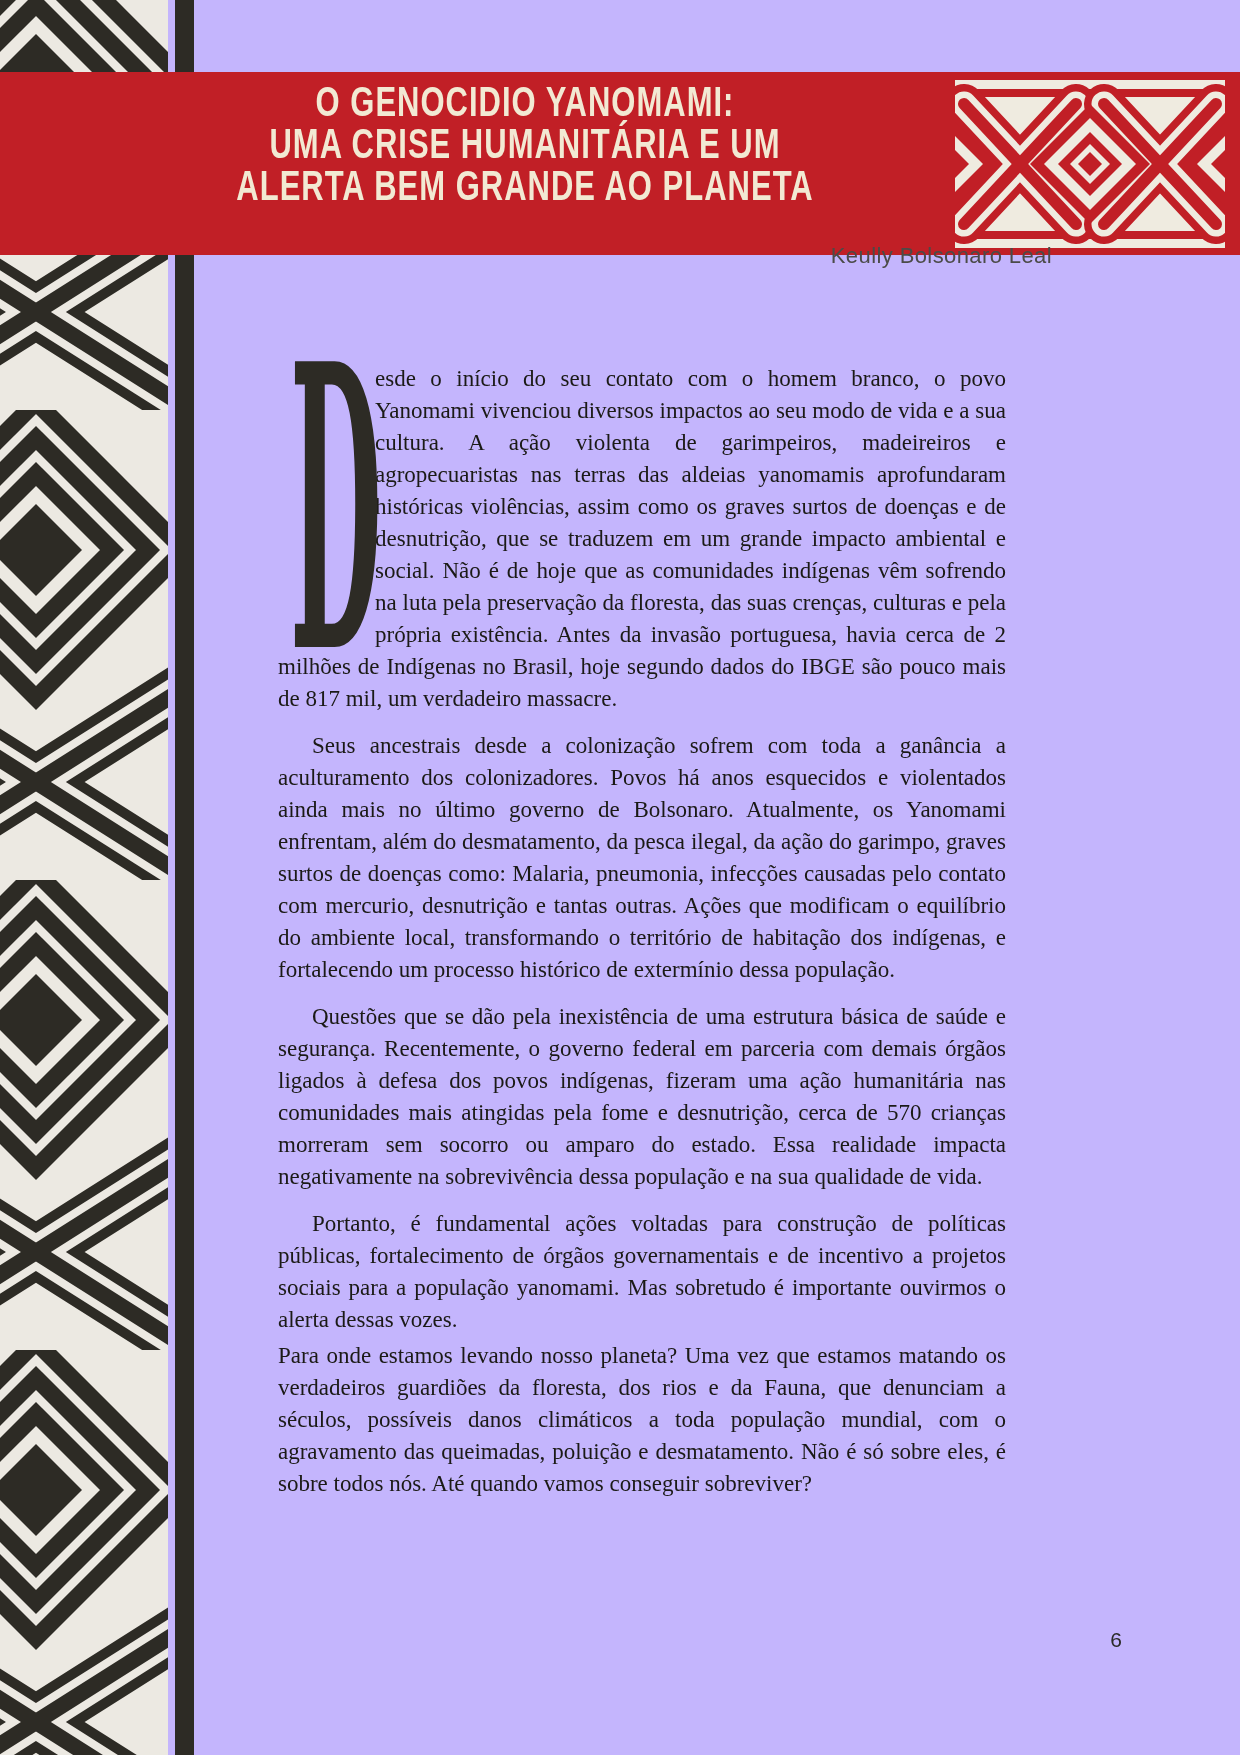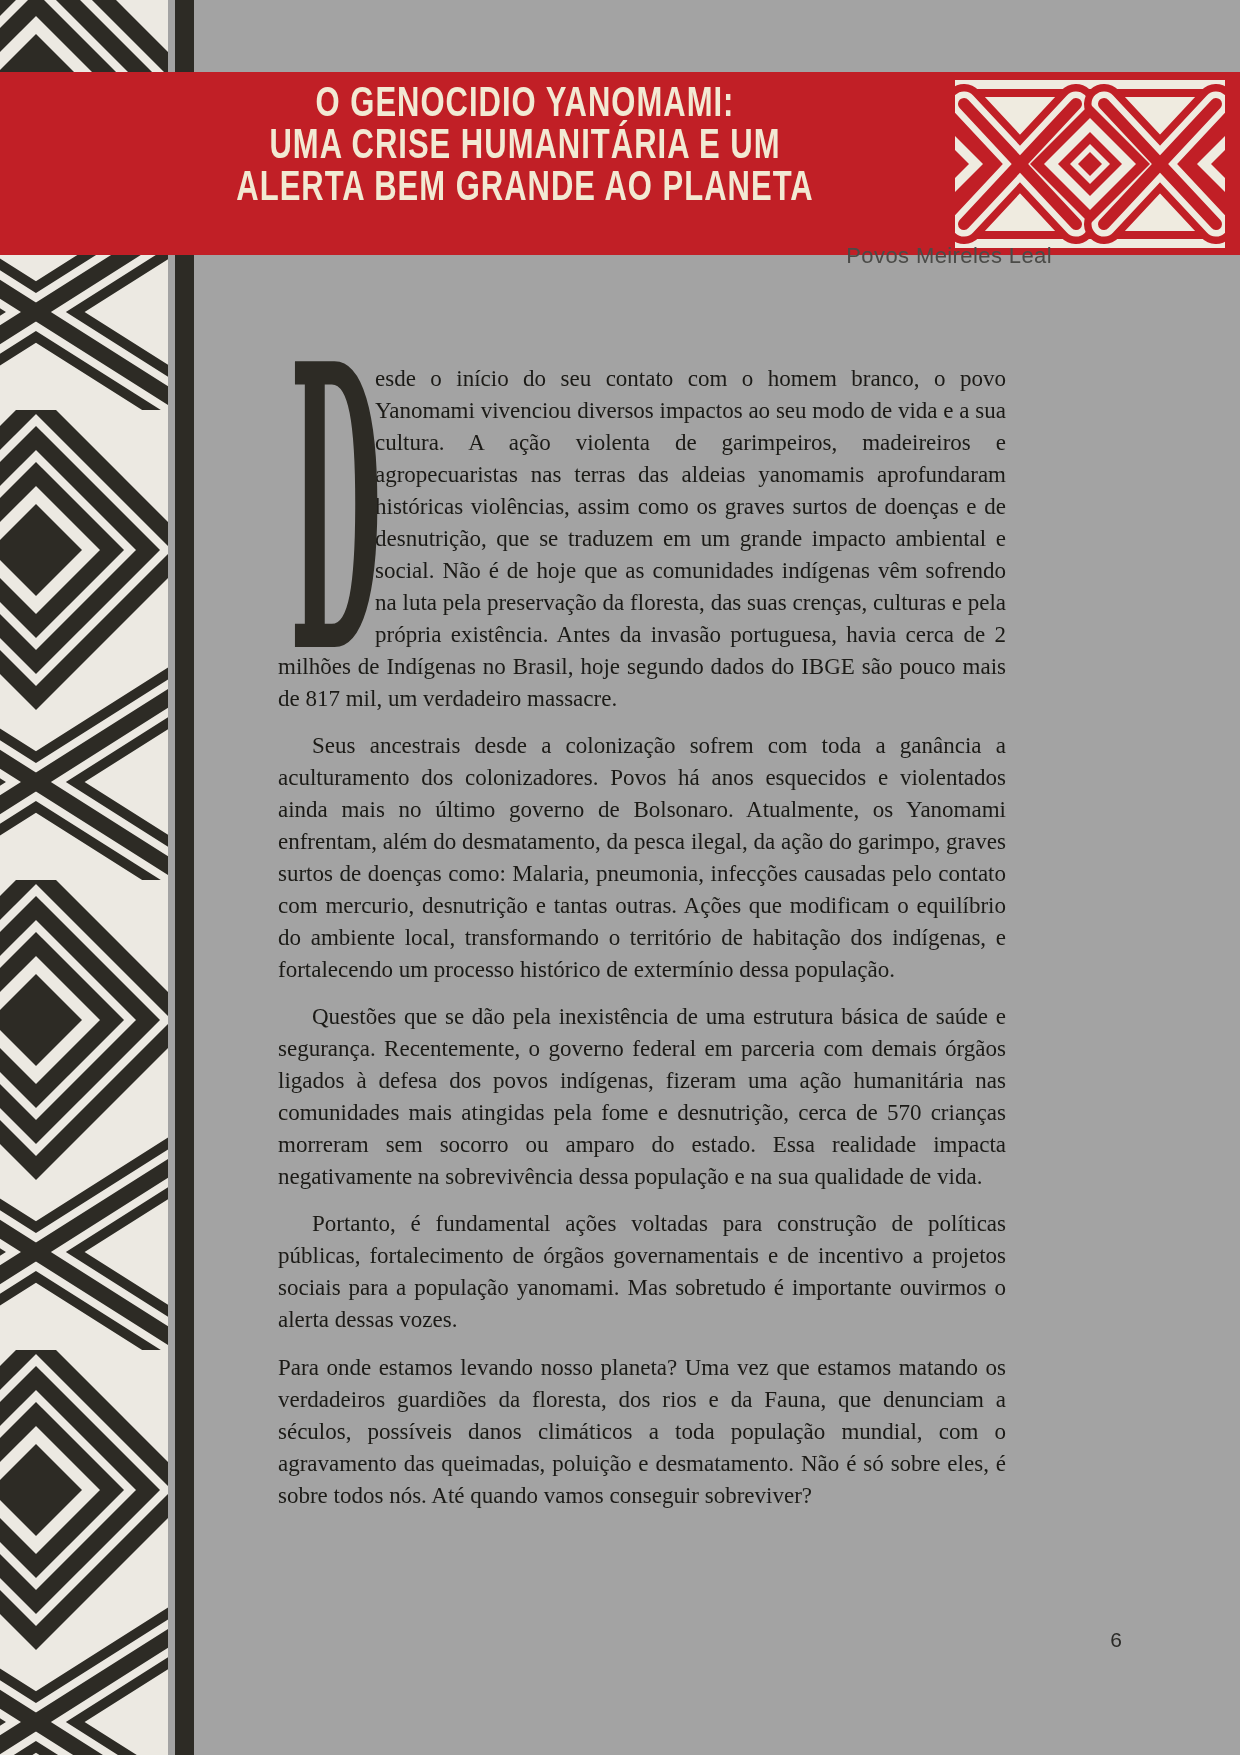--- a/index.html
+++ b/index.html
@@ -1,18 +1,18 @@
 <!DOCTYPE html>
 <html><head>
 <meta charset="utf-8">
 <style>
   html,body { margin:0; padding:0; }
   .page {
     position:relative; width:1240px; height:1755px;
-    background:#a3a3a3; overflow:hidden;
+    background:#c4b5fd; overflow:hidden;
     font-family:"Liberation Serif", serif;
   }
   
   .left-border { position:absolute; left:0; top:0; width:168px; height:1755px; }
   .left-stripe { position:absolute; left:175px; top:0; width:19px; height:1755px; background:#2D2B25; }
 
   
   .header-band { position:absolute; left:0; top:72px; width:1240px; height:183px; background:#C11F26; }
   .title { position:absolute; left:190px; top:9px; width:670px; text-align:center;
            color:#F2E9D3; font-family:"Liberation Sans", sans-serif; font-weight:700; }
@@ -23,21 +23,21 @@
   .author { position:absolute; top:243px; left:278px; width:774px; text-align:right;
             font-family:"Liberation Sans", sans-serif; font-size:22px; color:#4B4B48;
             letter-spacing:0.4px; }
 
   
   .content { position:absolute; left:278px; top:363px; width:728px;
              font-size:23px; line-height:32px; color:#1B1A16; text-align:justify; }
   .content p { margin:0 0 15px 0; }
   .content p.indent { text-indent:34px; }
   .content p.noindent { text-indent:0; margin-top:4px; }
-  .content p.tight { margin-bottom:16px; }
+  .content p.tight { margin-bottom:4px; }
 
   .dropcap-box { float:left; width:97px; height:262px; position:relative; }
   .dropcap-svg { position:absolute; left:12px; top:-2px; overflow:visible; }
 
   .page-number { position:absolute; left:1096px; top:1628px; width:40px; text-align:center;
                  font-family:"Liberation Sans", sans-serif; font-size:21px; color:#2B2B28; }
 </style>
 </head>
 <body>
 
@@ -113,21 +113,21 @@
           <polygon points="-18,38 28,84 -18,130 -64,84" fill="#EFEBE0"></polygon>
           <polygon points="-18,52 14,84 -18,116 -50,84" fill="#C11F26"></polygon>
           <polygon points="288,24 348,84 288,144 228,84" fill="#C11F26"></polygon>
           <polygon points="288,38 334,84 288,130 242,84" fill="#EFEBE0"></polygon>
           <polygon points="288,52 320,84 288,116 256,84" fill="#C11F26"></polygon>
         </g>
       </svg>
     </div>
   </div>
 
-  <div class="author">Povos Meireles Leal</div>
+  <div class="author">Keully Bolsonaro Leal</div>
 
   <div class="content">
     <p>
       <span class="dropcap-box">
         <svg class="dropcap-svg" width="84" height="290" xmlns="http://www.w3.org/2000/svg">
           <text x="0" y="286" font-size="392" font-family="DejaVu Serif, serif" font-weight="bold" fill="#2D2B25" transform="scale(0.27,1)">D</text>
         </svg>
       </span>
       <span>esde o início do seu contato com o homem branco, o povo Yanomami vivenciou diversos impactos ao seu modo de vida e a sua cultura. A ação violenta de garimpeiros, madeireiros e agropecuaristas nas terras das aldeias yanomamis aprofundaram históricas violências, assim como os graves surtos de doenças e de desnutrição, que se traduzem em um grande impacto ambiental e social. Não é de hoje que as comunidades indígenas vêm sofrendo na luta pela preservação da floresta, das suas crenças, culturas e pela própria existência. Antes da invasão portuguesa, havia cerca de 2 milhões de Indígenas no Brasil, hoje segundo dados do IBGE são pouco mais de 817 mil, um verdadeiro massacre.</span>
     </p>

